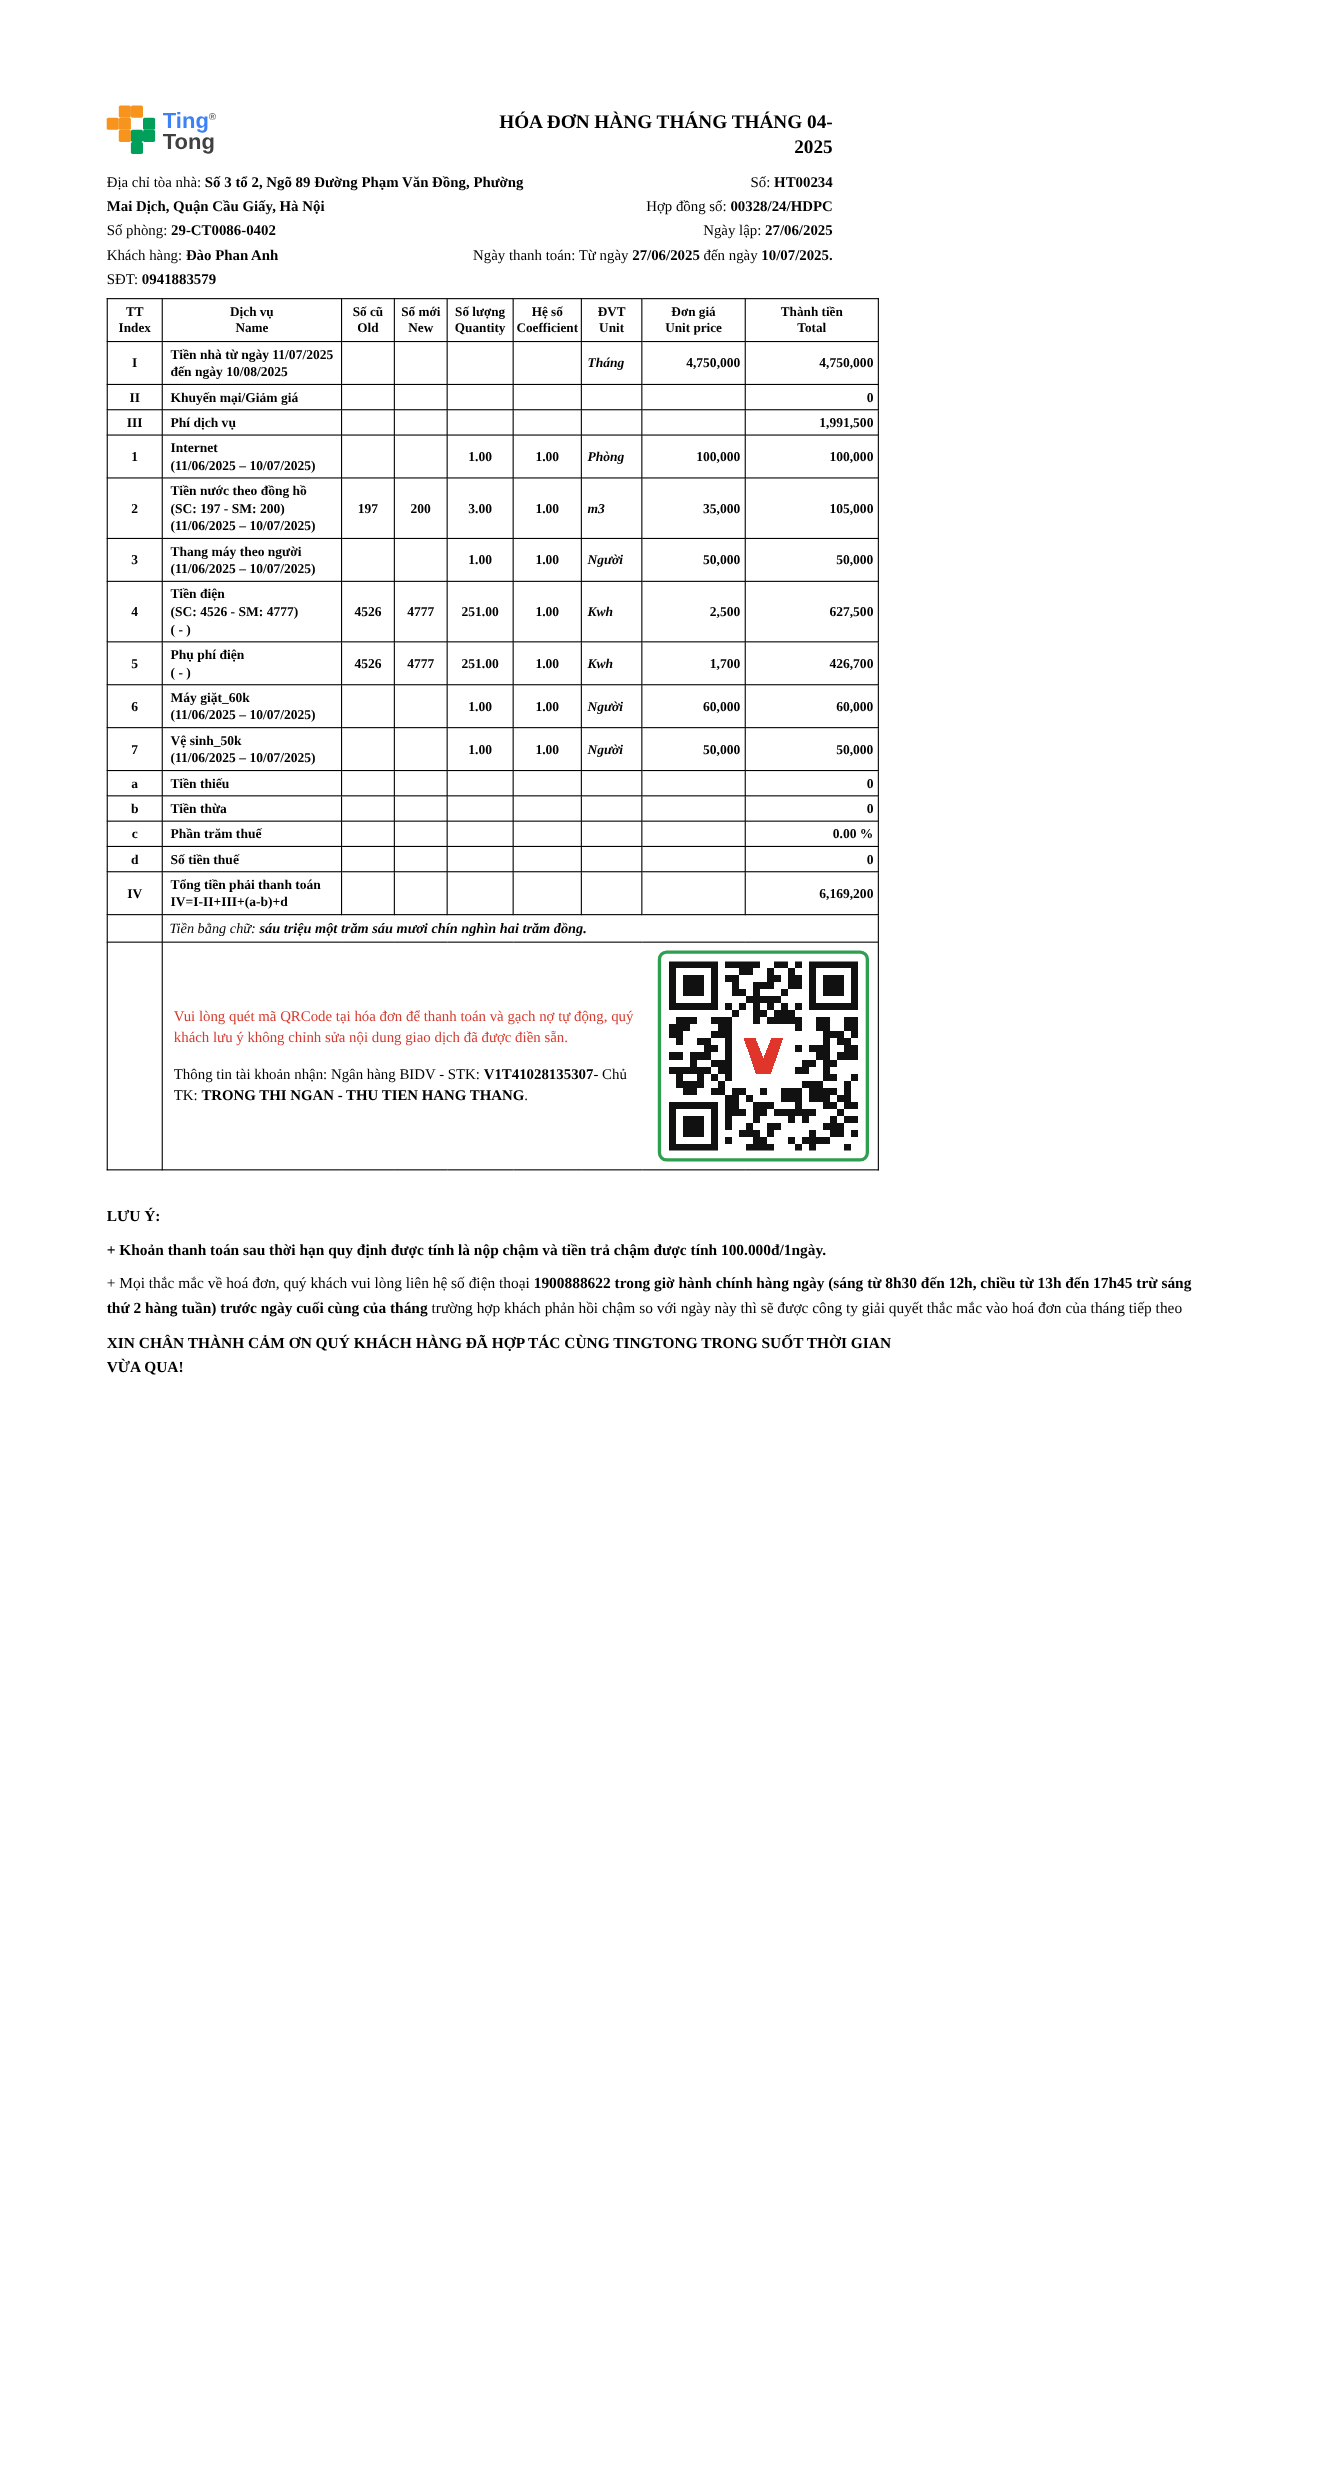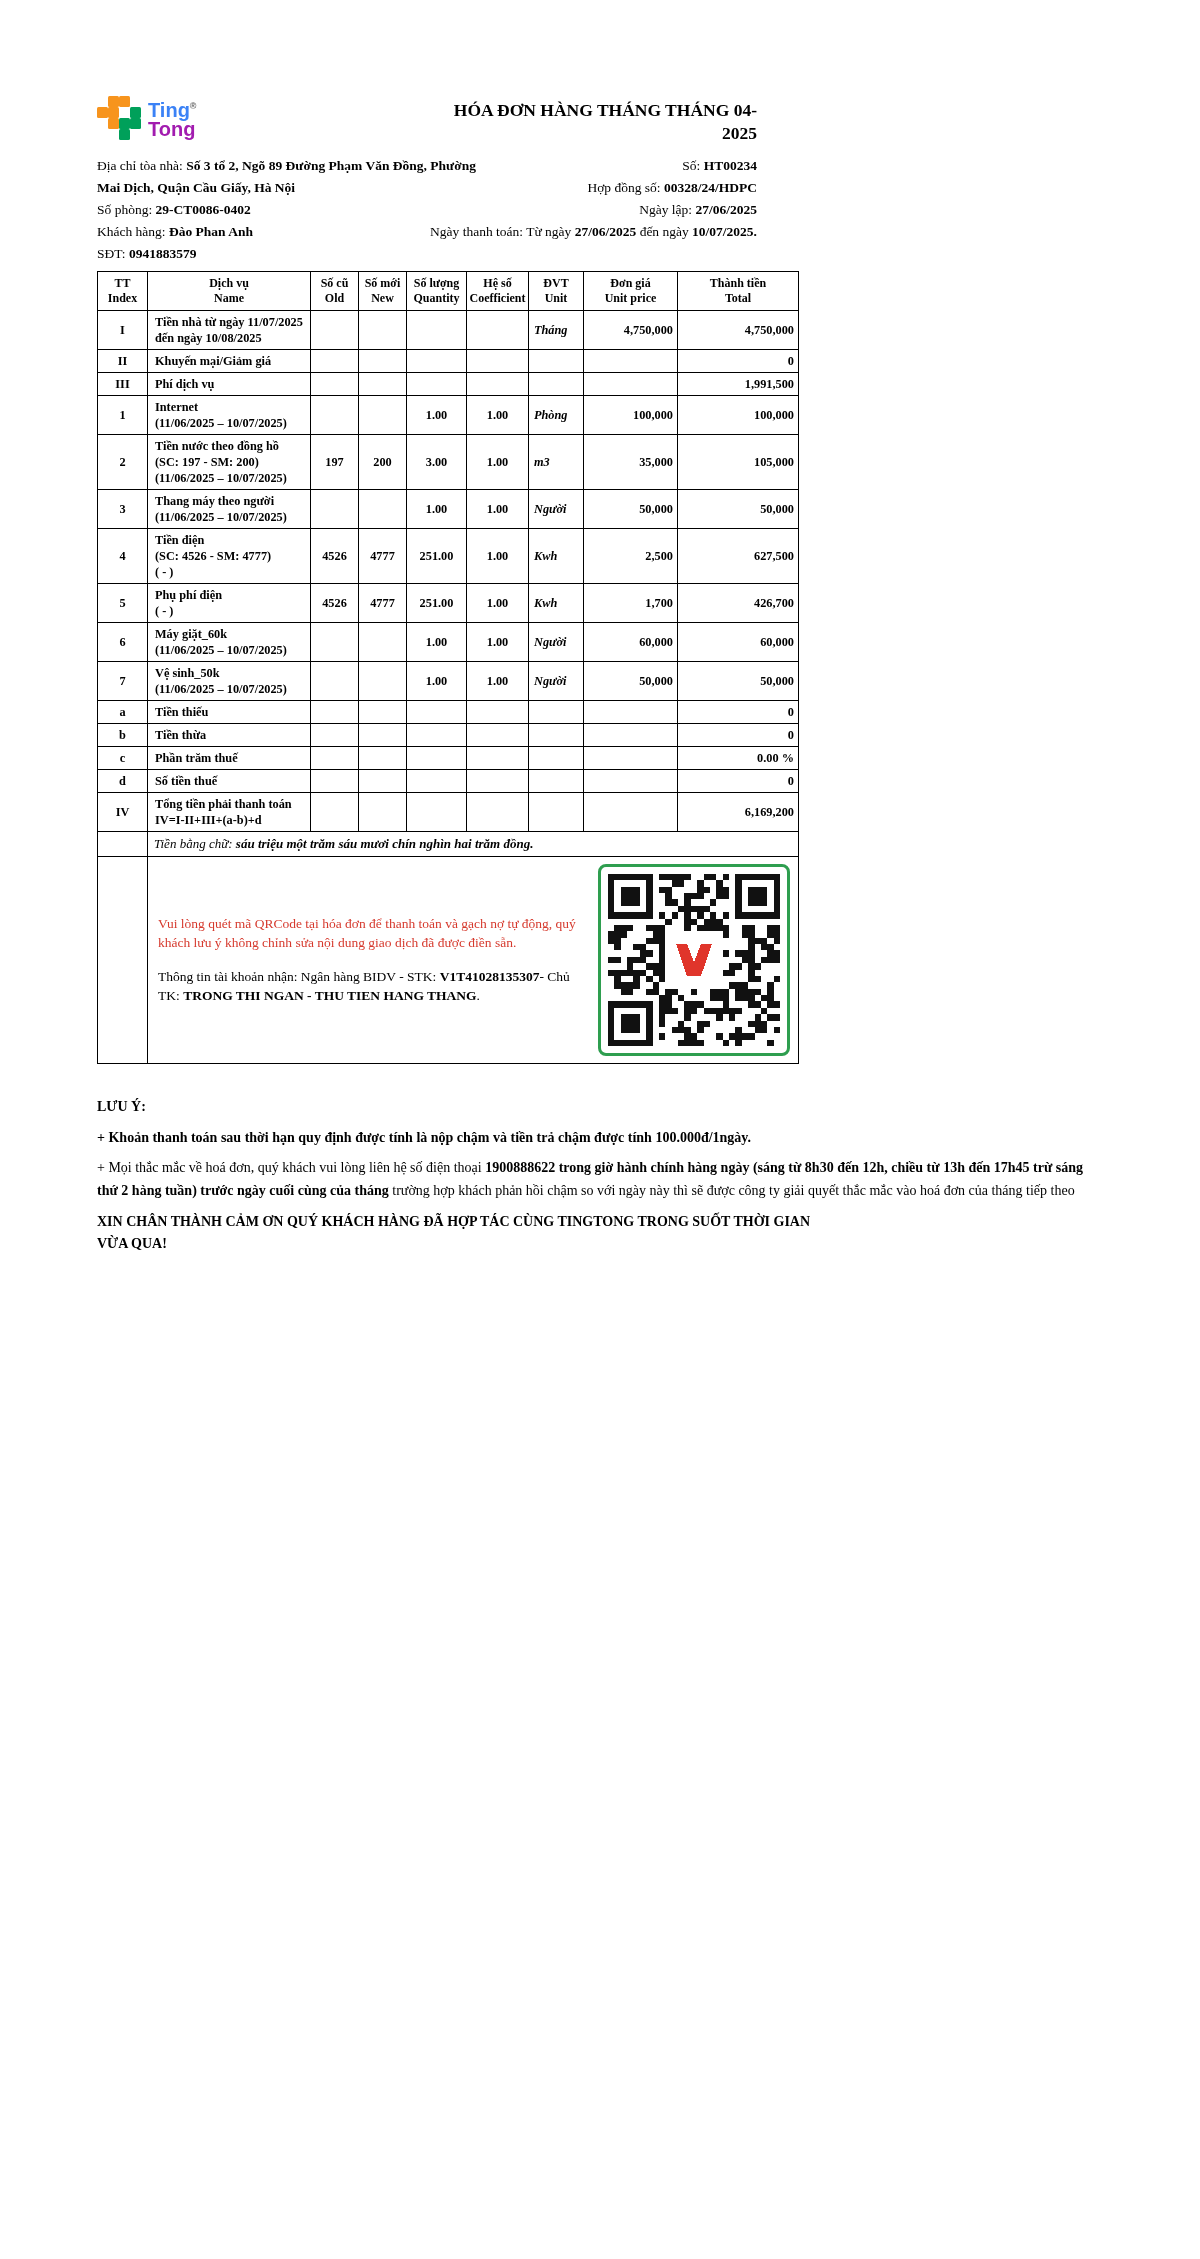--- a/index.html
+++ b/index.html
@@ -78,21 +78,21 @@
               <i style="background: rgb(247, 148, 29);"></i>
               <i style="background: rgb(0, 160, 90);"></i>
               <i style="background: rgb(0, 160, 90);"></i>
               <i></i>
               <i></i>
               <i style="background: rgb(0, 160, 90);"></i>
               <i></i>
             </div>
           <div class="logo-text">
             <div><span style="color: #3b82f6;">Ting</span><span class="reg">®</span></div>
-            <div><span style="color: #a21caf;">Tong</span></div>
+            <div><span style="color: #404040;">Tong</span></div>
           </div>
         </div>
         <div class="title">
           <div>HÓA ĐƠN HÀNG THÁNG THÁNG 04-</div>
           <div>2025</div>
         </div>
       </div>
 
       <div>
           <div class="info-row">

